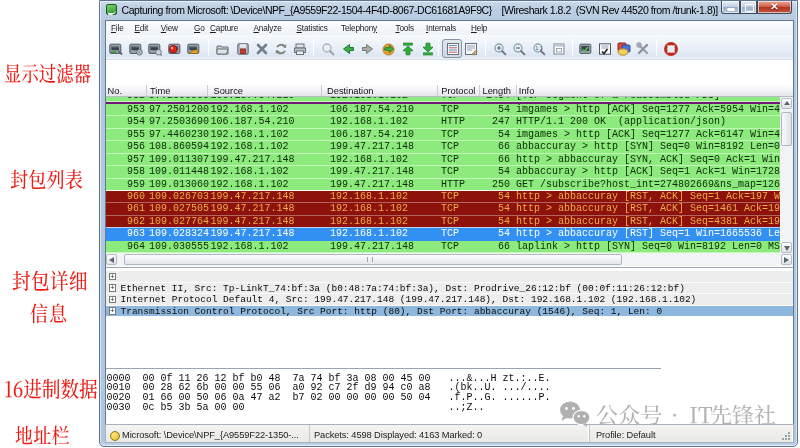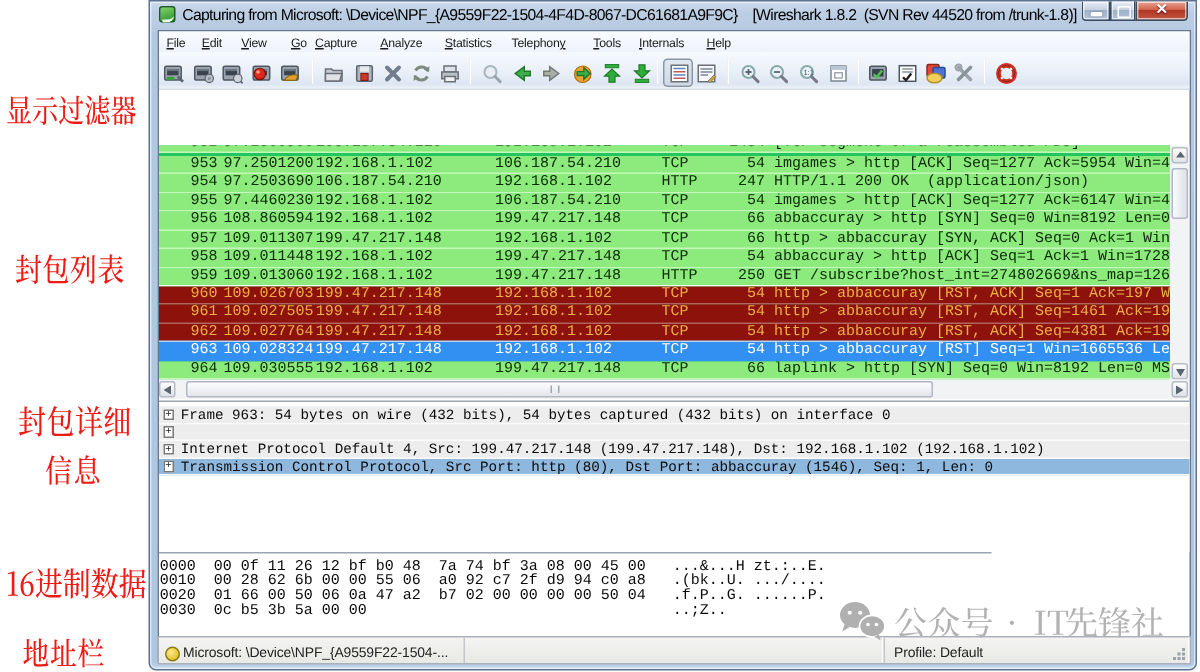--- a/index.html
+++ b/index.html
@@ -30,21 +30,21 @@
 #fbox{position:absolute;left:34px;top:4px;width:278px;height:17.5px;background:#affeaf;border:1px solid #7f8c7f;border-top-color:#5f6c5f}
 #ftext{position:absolute;left:4px;top:3.5px;font-size:8.6px;font-weight:bold;color:#0a0a0a;white-space:nowrap;letter-spacing:0.15px}
 #fdrop{position:absolute;left:313.5px;top:4px;width:11.5px;height:17.5px;background:linear-gradient(180deg,#fdfdfd,#d8dee8);border:1px solid #8a94a4}
 #fdrop:after{content:"";position:absolute;left:2px;top:6.5px;border:3px solid transparent;border-top:4px solid #222}
 .fbtn{position:absolute;top:7px;font-size:9px;color:#1c1c1c}
 
 #lheader{position:absolute;left:106px;top:84px;width:687px;height:13px;background:linear-gradient(180deg,#ffffff,#f2f2f5 60%,#e4e5ea);border-bottom:1px solid #b8bcc8;font-size:9.3px;color:#111}
 #lheader span{position:absolute;top:2px}
 #lheader i{position:absolute;top:1px;width:1px;height:11px;background:#c9cdd6;font-style:normal}
 
-#plist{position:absolute;left:106px;top:97px;width:674px;height:156px;overflow:hidden;font-family:"Liberation Mono",monospace;font-size:10px;background:#22c55e}
+#plist{position:absolute;left:106px;top:97px;width:674px;height:156px;overflow:hidden;font-family:"Liberation Mono",monospace;font-size:10px;background:#701a75}
 .prow{position:absolute;left:0;width:900px;height:12.43px;white-space:pre;overflow:hidden}
 .prow span{position:absolute;top:0;line-height:12.4px}
 .green{background:#8deb7d;color:#0b2b06;border-bottom:1px solid #c5f7bb}
 .darkred{background:#8c120b;color:#edae49;border-bottom:1px solid #b4645e}
 .selblue{background:#3190f2;color:#fff}
 
 #details{position:absolute;left:106px;top:266.5px;width:687px;height:101px;background:#fff;border-top:1px solid #9aa4b2;font-family:"Liberation Mono",monospace;font-size:9.5px;color:#0a0a0a}
 .drow{position:absolute;left:0;width:687px;height:11.5px;white-space:pre;line-height:11px;border-bottom:1.5px solid #fcfcfc}
 .dgray{background:#ededee}
 .dwhite{background:#ededee}
@@ -216,20 +216,35 @@
         <path d="M3 3 L11 11" stroke="#9aa2aa" stroke-width="2.4" stroke-linecap="round"></path>
         <path d="M11 3 L3 11" stroke="#8b939b" stroke-width="2.4" stroke-linecap="round"></path>
         <circle cx="3" cy="3" r="2" fill="none" stroke="#9aa2aa" stroke-width="1.4"></circle>
       </svg>
       <svg style="position:absolute;left:557.5px;top:7px" width="14" height="14" viewBox="0 0 14 14">
         <circle cx="7" cy="7" r="5.4" fill="none" stroke="#cc3326" stroke-width="3.2"></circle>
         <path d="M3.2 3.2 l1.8 1.8 M10.8 3.2 l-1.8 1.8 M3.2 10.8 l1.8-1.8 M10.8 10.8 l-1.8-1.8" stroke="#f8f0ee" stroke-width="1.6"></path>
         <circle cx="7" cy="7" r="5.4" fill="none" stroke="#7a1a10" stroke-width="0.5"></circle>
       </svg>
     </div>
+<div id="lheader">
+<span style="left:1.5px">No.</span>
+<span style="left:44px">Time</span>
+<span style="left:107.5px">Source</span>
+<span style="left:221px">Destination</span>
+<span style="left:335.3px">Protocol</span>
+<span style="left:376.5px">Length</span>
+<span style="left:412.8px">Info</span>
+<i style="left:40px"></i>
+      <i style="left:101px"></i>
+      <i style="left:215px"></i>
+      <i style="left:330.9px"></i>
+      <i style="left:373.4px"></i>
+      <i style="left:409.6px"></i>
+</div>
 <div id="plist">
       <div class="prow green" style="top:-7.40px;"><span style="left:5px;width:34px;text-align:right">952</span><span style="left:43px">97.2500900</span><span style="left:104.5px">106.187.54.210</span><span style="left:224px">192.168.1.102</span><span style="left:335px">TCP</span><span style="left:362px;width:42px;text-align:right">1454</span><span style="left:410px">[TCP segment of a reassembled PDU]</span></div>
 <div class="prow green" style="top:7.00px;"><span style="left:5px;width:34px;text-align:right">953</span><span style="left:43px">97.2501200</span><span style="left:104.5px">192.168.1.102</span><span style="left:224px">106.187.54.210</span><span style="left:335px">TCP</span><span style="left:362px;width:42px;text-align:right">54</span><span style="left:410px">imgames &gt; http [ACK] Seq=1277 Ack=5954 Win=4</span></div>
 <div class="prow green" style="top:19.43px;"><span style="left:5px;width:34px;text-align:right">954</span><span style="left:43px">97.2503690</span><span style="left:104.5px">106.187.54.210</span><span style="left:224px">192.168.1.102</span><span style="left:335px">HTTP</span><span style="left:362px;width:42px;text-align:right">247</span><span style="left:410px">HTTP/1.1 200 OK  (application/json)</span></div>
 <div class="prow green" style="top:31.86px;"><span style="left:5px;width:34px;text-align:right">955</span><span style="left:43px">97.4460230</span><span style="left:104.5px">192.168.1.102</span><span style="left:224px">106.187.54.210</span><span style="left:335px">TCP</span><span style="left:362px;width:42px;text-align:right">54</span><span style="left:410px">imgames &gt; http [ACK] Seq=1277 Ack=6147 Win=4</span></div>
 <div class="prow green" style="top:44.29px;"><span style="left:5px;width:34px;text-align:right">956</span><span style="left:43px">108.860594</span><span style="left:104.5px">192.168.1.102</span><span style="left:224px">199.47.217.148</span><span style="left:335px">TCP</span><span style="left:362px;width:42px;text-align:right">66</span><span style="left:410px">abbaccuray &gt; http [SYN] Seq=0 Win=8192 Len=0</span></div>
 <div class="prow green" style="top:56.72px;"><span style="left:5px;width:34px;text-align:right">957</span><span style="left:43px">109.011307</span><span style="left:104.5px">199.47.217.148</span><span style="left:224px">192.168.1.102</span><span style="left:335px">TCP</span><span style="left:362px;width:42px;text-align:right">66</span><span style="left:410px">http &gt; abbaccuray [SYN, ACK] Seq=0 Ack=1 Win</span></div>
 <div class="prow green" style="top:69.15px;"><span style="left:5px;width:34px;text-align:right">958</span><span style="left:43px">109.011448</span><span style="left:104.5px">192.168.1.102</span><span style="left:224px">199.47.217.148</span><span style="left:335px">TCP</span><span style="left:362px;width:42px;text-align:right">54</span><span style="left:410px">abbaccuray &gt; http [ACK] Seq=1 Ack=1 Win=1728</span></div>
 <div class="prow green" style="top:81.58px;border-bottom-color:#f2fcf0;"><span style="left:5px;width:34px;text-align:right">959</span><span style="left:43px">109.013060</span><span style="left:104.5px">192.168.1.102</span><span style="left:224px">199.47.217.148</span><span style="left:335px">HTTP</span><span style="left:362px;width:42px;text-align:right">250</span><span style="left:410px">GET /subscribe?host_int=274802669&amp;ns_map=126</span></div>
 <div class="prow darkred" style="top:94.01px;"><span style="left:5px;width:34px;text-align:right">960</span><span style="left:43px">109.026703</span><span style="left:104.5px">199.47.217.148</span><span style="left:224px">192.168.1.102</span><span style="left:335px">TCP</span><span style="left:362px;width:42px;text-align:right">54</span><span style="left:410px">http &gt; abbaccuray [RST, ACK] Seq=1 Ack=197 W</span></div>
@@ -253,35 +268,36 @@
 <svg class="abs" style="left:109px;top:257px" width="5" height="6">
       <path d="M5 0 L0 3 L5 6 z" fill="#5a6572"></path>
     </svg>
 <div class="abs" style="left:781px;top:254px;width:11px;height:11px;background:linear-gradient(180deg,#fdfdfd,#dfe2e7);border:1px solid #b6bcc6;border-radius:2px"></div>
 <svg class="abs" style="left:784px;top:257px" width="5" height="6">
       <path d="M0 0 L5 3 L0 6 z" fill="#5a6572"></path>
     </svg>
 <div class="abs" style="left:124px;top:254px;width:498px;height:11px;background:linear-gradient(180deg,#fdfdfe,#e3e6eb);border:1px solid #b0b7c2;border-radius:2px"></div>
 <div class="abs" style="left:367px;top:257px;width:6px;height:5px;border-left:1px solid #9aa;border-right:1px solid #9aa;background:transparent"></div>
 <div id="details">
-      <div class="drow dwhite" style="top:3.9px"><div class="exp" style="top:1.2px">+</div><span style="position:absolute;left:14.5px">Frame 963: 54 bytes on wire (432 bits), 54 bytes captured (432 bits) on interface 0</span></div>
-<div class="drow dgray" style="top:15.4px"><div class="exp" style="top:1.2px">+</div></div>
+      <div class="drow dwhite" style="top:3.9px"><div class="exp" style="top:1.2px">+</div></div>
+<div class="drow dgray" style="top:15.4px"><div class="exp" style="top:1.2px">+</div><span style="position:absolute;left:14.5px">Ethernet II, Src: Tp-LinkT_74:bf:3a (b0:48:7a:74:bf:3a), Dst: Prodrive_26:12:bf (00:0f:11:26:12:bf)</span></div>
 <div class="drow dwhite" style="top:26.9px"><div class="exp" style="top:1.2px">+</div><span style="position:absolute;left:14.5px">Internet Protocol Default 4, Src: 199.47.217.148 (199.47.217.148), Dst: 192.168.1.102 (192.168.1.102)</span></div>
 <div class="drow dblue" style="top:38.4px"><div class="exp" style="top:1.2px">+</div><span style="position:absolute;left:14.5px">Transmission Control Protocol, Src Port: http (80), Dst Port: abbaccuray (1546), Seq: 1, Len: 0</span></div>
     </div>
 <div id="hex">
 <div>0000  00 0f 11 26 12 bf b0 48  7a 74 bf 3a 08 00 45 00   ...&amp;...H zt.:..E.
 0010  00 28 62 6b 00 00 55 06  a0 92 c7 2f d9 94 c0 a8   .(bk..U. .../....
 0020  01 66 00 50 06 0a 47 a2  b7 02 00 00 00 00 50 04   .f.P..G. ......P.
 0030  0c b5 3b 5a 00 00                                  ..;Z..</div>
 </div>
 <div id="status">
 <div id="scircle"></div>
-<span style="left:16px;width:181px;overflow:hidden">Microsoft: \Device\NPF_{A9559F22-1504-...</span>
+<span style="left:16px;width:181px;overflow:hidden">Microsoft: \Device\NPF_{A9559F22-1350-...</span>
 <div class="sec" style="left:203.3px;width:279.7px"></div>
+<span style="left:208px">Packets: 4598 Displayed: 4163 Marked: 0</span>
 <div class="sec" style="left:483px;width:204px"></div>
 <span style="left:490px">Profile: Default</span>
 <svg class="abs" style="right:2px;top:6px" width="10" height="10">
         <g fill="#9aa2ac">
           <rect x="7" y="1" width="2" height="2"></rect>
           <rect x="7" y="4" width="2" height="2"></rect>
           <rect x="4" y="4" width="2" height="2"></rect>
           <rect x="7" y="7" width="2" height="2"></rect>
           <rect x="4" y="7" width="2" height="2"></rect>
           <rect x="1" y="7" width="2" height="2"></rect>

